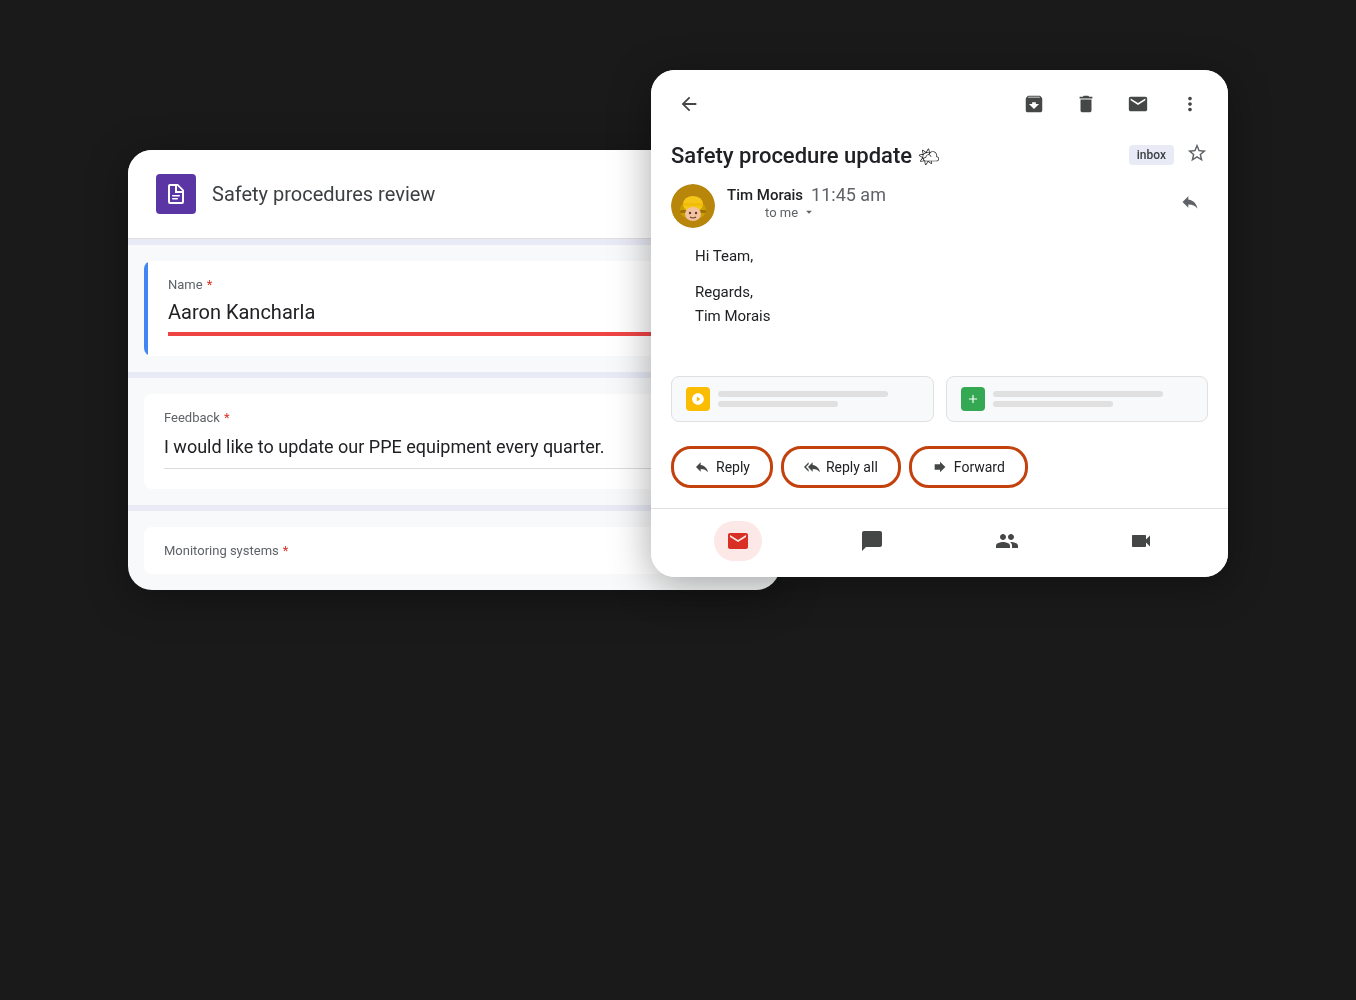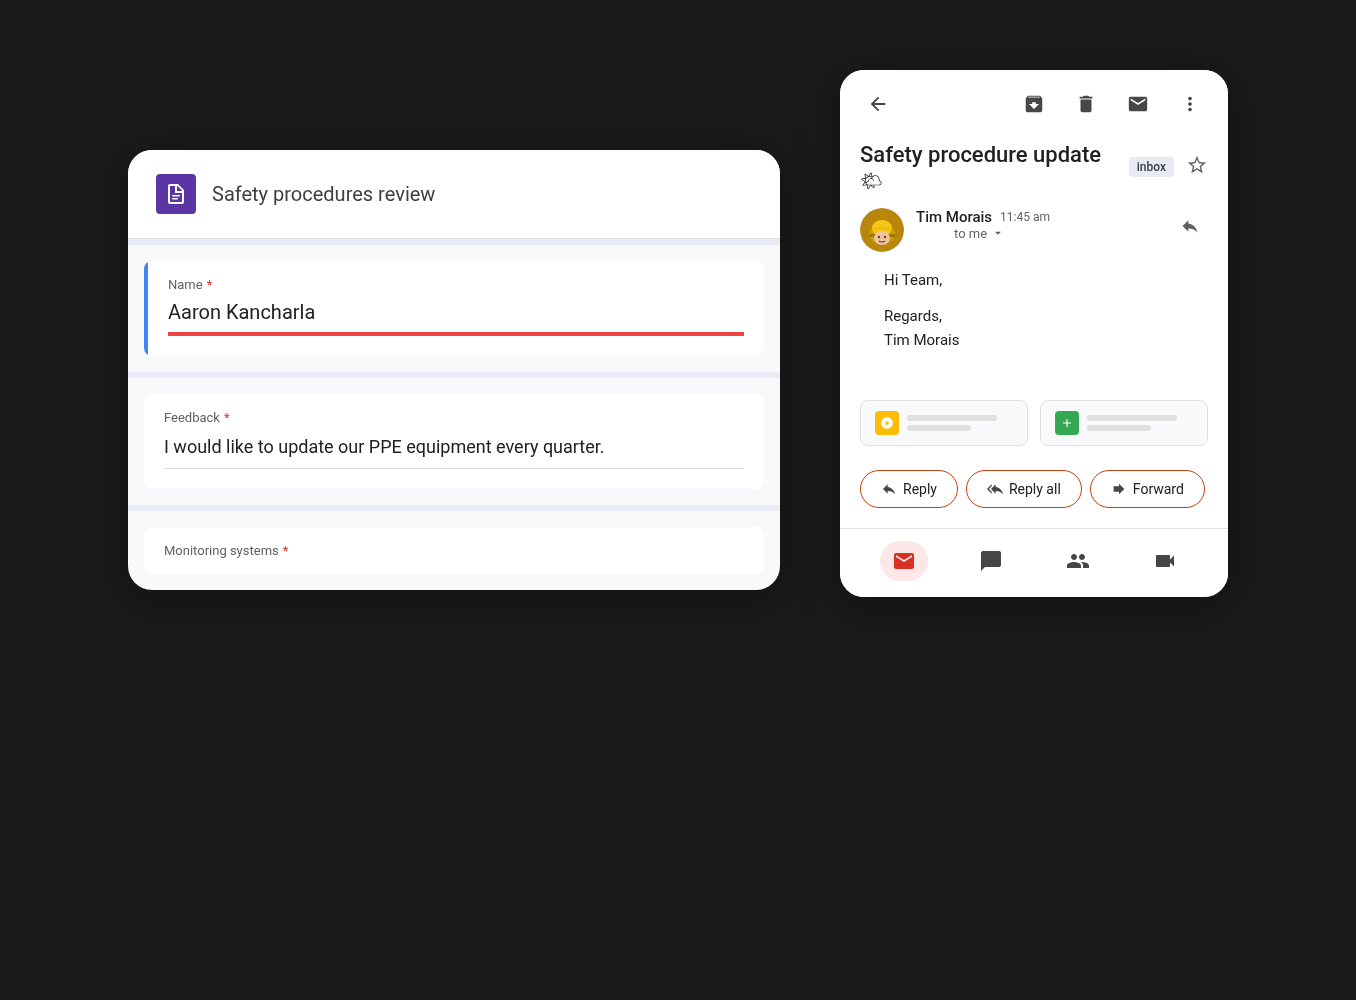--- a/index.html
+++ b/index.html
@@ -131,21 +131,21 @@
       display: flex;
       align-items: flex-end;
       gap: 4px;
     }
 
     
     .email-card {
       position: absolute;
       right: 0;
       top: 0;
-      width: 388px;
+      width: 577px;
       background: #fff;
       border-radius: 24px;
       box-shadow: 0 8px 40px rgba(0,0,0,0.35);
       z-index: 2;
       display: flex;
       flex-direction: column;
       overflow: hidden;
     }
 
     .email-toolbar {
@@ -241,21 +241,21 @@
       gap: 8px;
     }
 
     .sender-name {
       font-size: 15px;
       color: #202124;
       font-weight: 500;
     }
 
     .sender-time {
-      font-size: 12px;
+      font-size: 18px;
       color: #5f6368;
     }
 
     .sender-to {
       font-size: 13px;
       color: #5f6368;
       display: flex;
       align-items: flex-start;
       gap: 4px;
       cursor: pointer;
@@ -348,21 +348,21 @@
       display: flex;
       gap: 8px;
       padding: 8px 20px 20px;
     }
 
     .action-btn {
       display: flex;
       align-items: center;
       gap: 6px;
       padding: 10px 20px;
-      border: 1px solid #c2410c;
+      border: 3px solid #c2410c;
       border-radius: 20px;
       background: #fff;
       cursor: pointer;
       font-size: 14px;
       color: #202124;
       font-family: inherit;
     }
 
     
     .bottom-nav {

